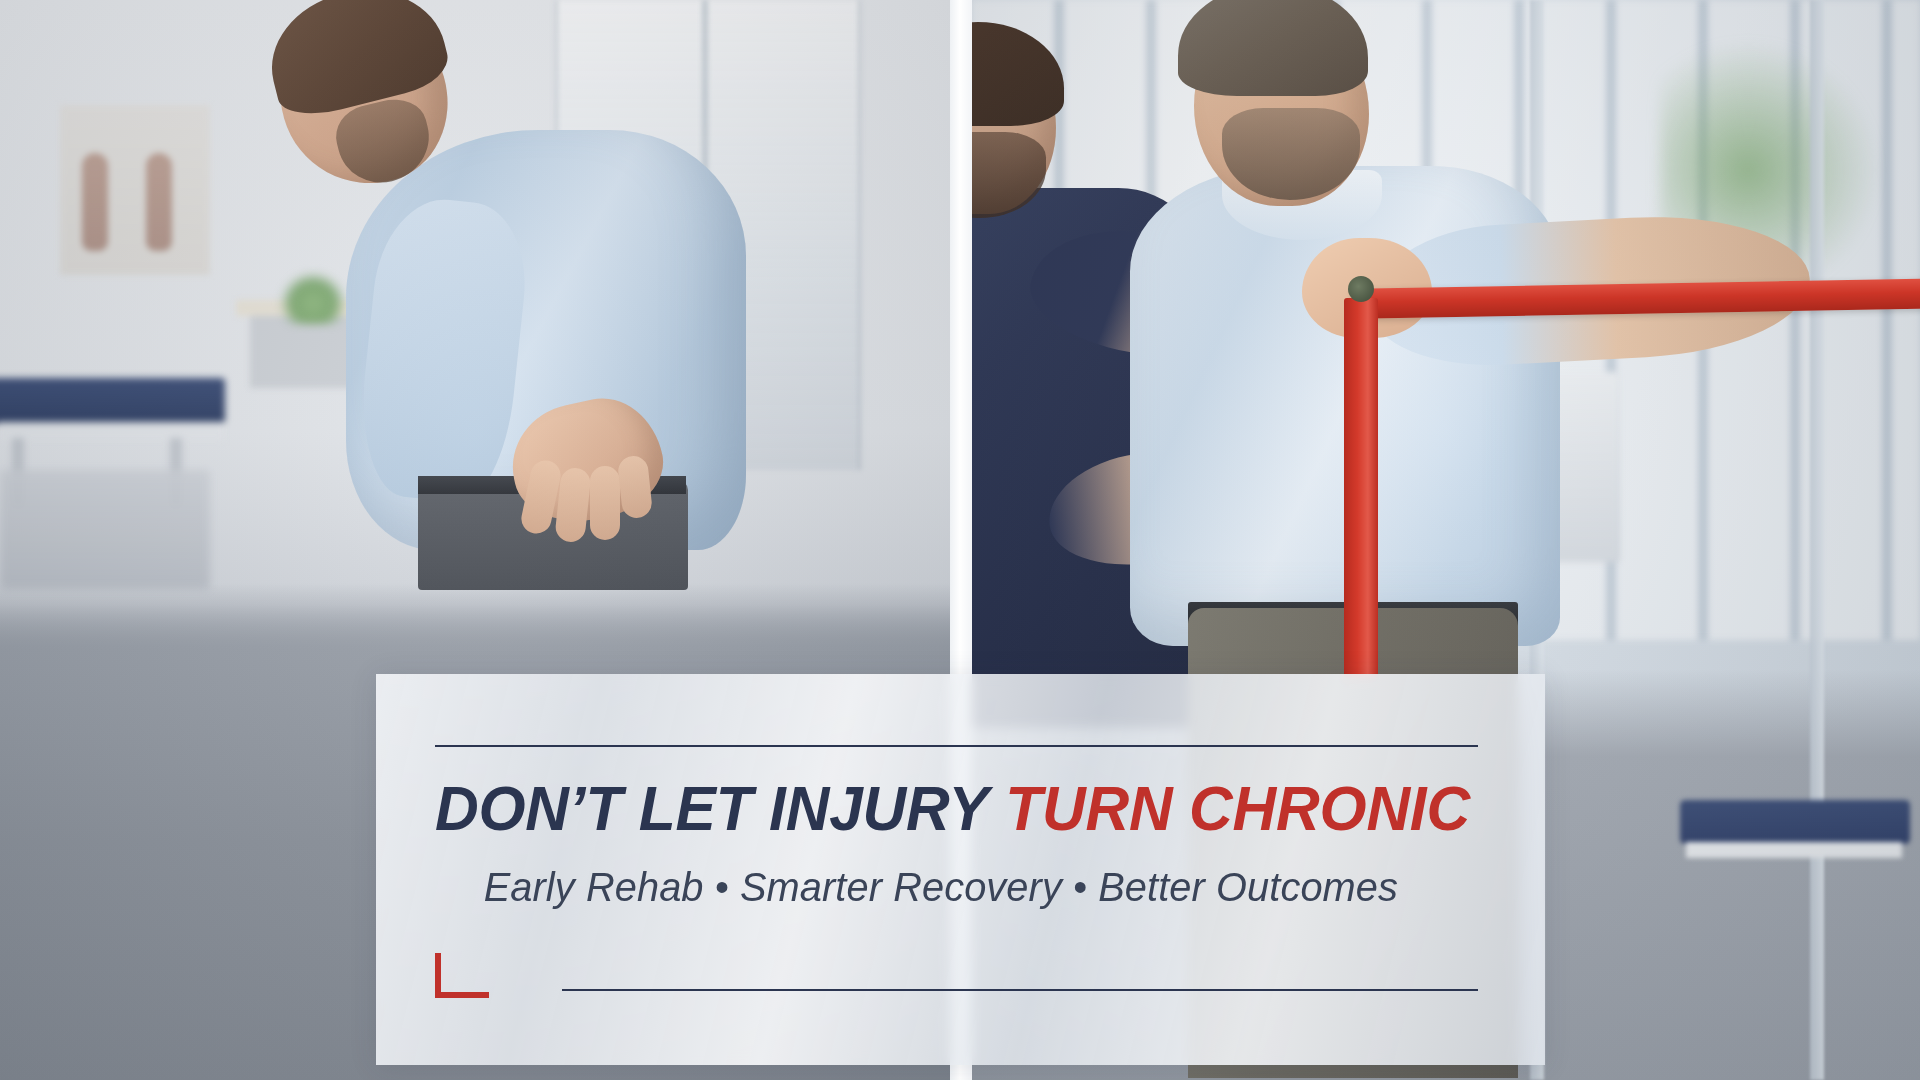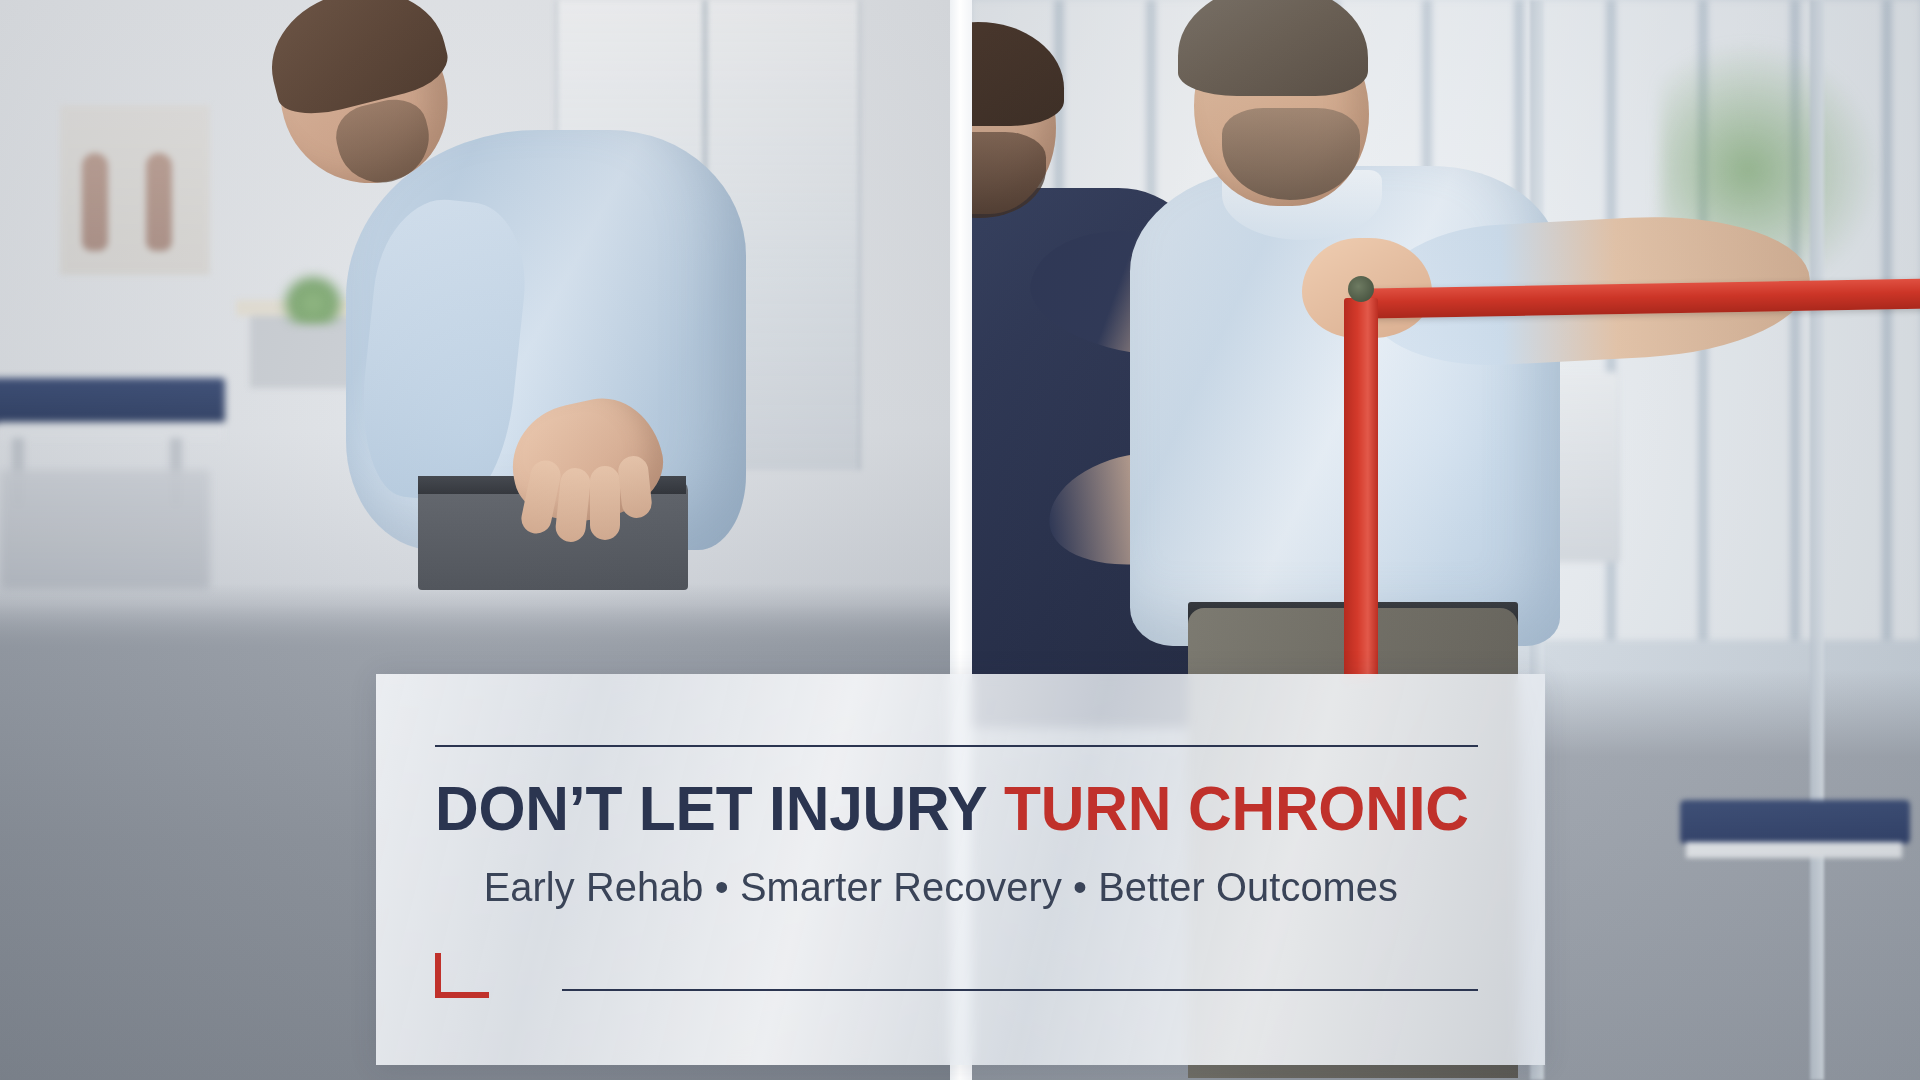--- a/index.html
+++ b/index.html
@@ -416,20 +416,21 @@
     -webkit-backdrop-filter: blur(6px);
     box-shadow: 0 2px 26px rgba(40,52,70,.12);
     z-index: 10;
   }
   .panel-inner {
     position: absolute;
     left: 59px;
     right: 67px;
     top: 0;
     bottom: 0;
+    font-style: italic;
   }
   .rule {
     position: absolute;
     height: 2px;
     background: #2b3550;
     left: 0;
     right: 0;
   }
   .rule-top { top: 71px; }
   .headline {

